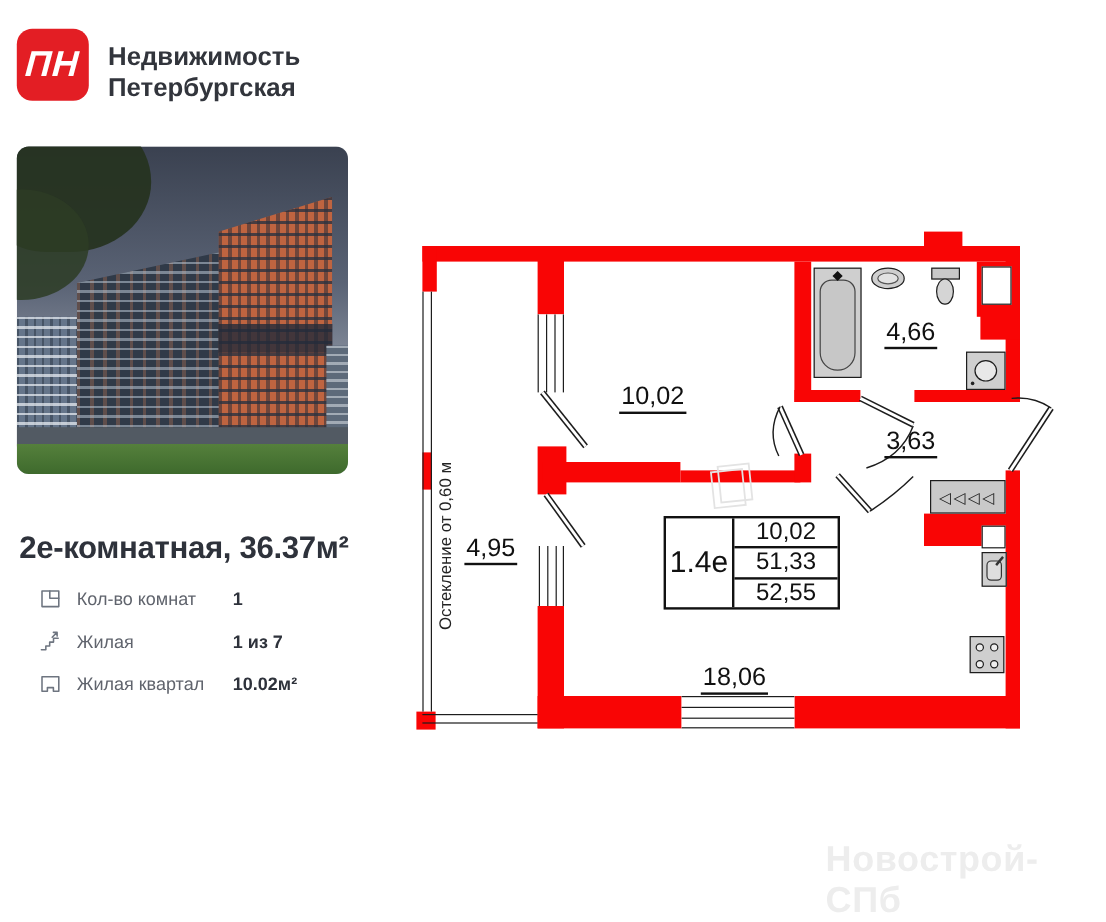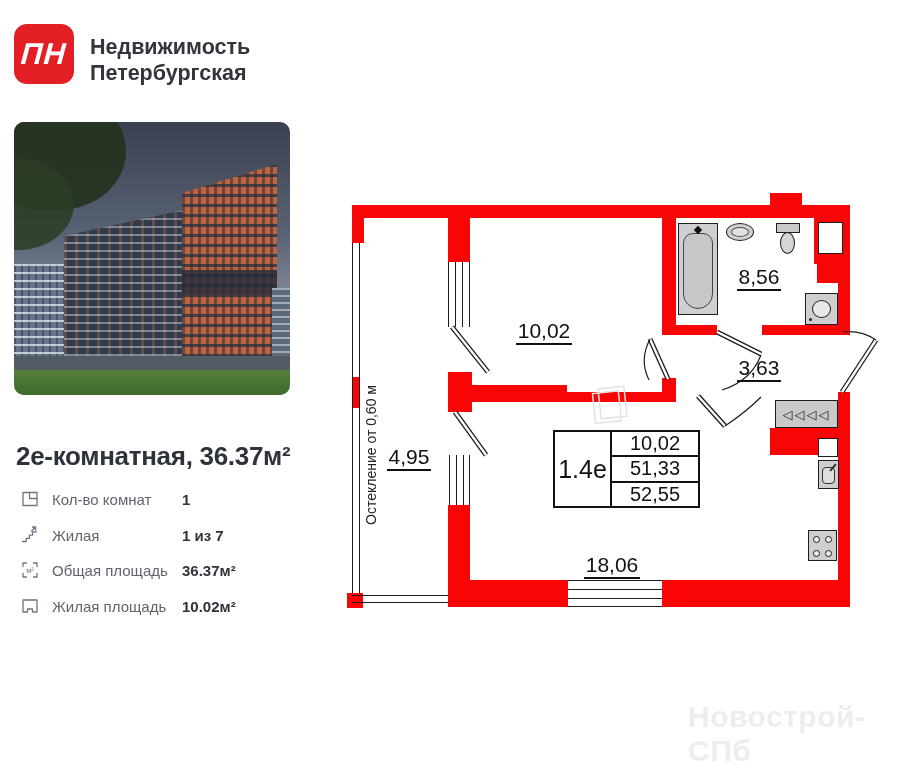--- a/index.html
+++ b/index.html
@@ -28,21 +28,21 @@
     background-color:#bf6440;
     background-image:repeating-linear-gradient(180deg, rgba(42,50,64,.8) 0 3px, transparent 3px 10px),
                      repeating-linear-gradient(90deg, rgba(32,40,54,.5) 0 3px, transparent 3px 8px); }
   .ph-band { left:168px; top:148px; width:95px; height:24px; background:rgba(35,43,57,.8); }
   .ph-sliver { left:258px; top:166px; width:18px; height:72px; background-color:#5d6a7a;
     background-image:repeating-linear-gradient(180deg, rgba(230,235,240,.5) 0 2px, transparent 2px 7px); }
   .ph-road { left:0; top:234px; width:276px; height:16px; background:#525a63; }
   .ph-grass { left:0; top:248px; width:276px; height:25px; background:linear-gradient(180deg,#55803c,#3e6a2d); }
 
   .listing-title { position:absolute; left:16px; top:441px; font-size:26px; font-weight:bold; color:#2e323b; letter-spacing:-.3px; }
-  .details { position:absolute; left:20px; top:490px; width:280px; }
+  .details { position:absolute; left:32px; top:490px; width:280px; }
   .detail-row { position:relative; height:20px; margin-bottom:15.5px; }
   .detail-row .d-icon { position:absolute; left:0; top:-1px; width:20px; height:20px; }
   .detail-row .d-label { position:absolute; left:32px; top:1px; font-size:15px; color:#60646d; }
   .detail-row .d-value { position:absolute; left:162px; top:1px; font-size:15px; font-weight:bold; color:#2e323b; }
   .d-icon svg { stroke:#6e7580; fill:none; stroke-width:1.3; stroke-linecap:round; stroke-linejoin:round; }
 
   
   .plan { position:absolute; left:352px; top:193px; width:540px; height:420px; }
   .plan > div { position:absolute; }
   .pw { background:var(--wall-red); }
@@ -119,32 +119,23 @@
       <svg width="20" height="20">
           <path d="M2.5 16.5 H6.2 V13.3 H9.4 V10.1 H12.6 V6.9 H16.5"></path>
           <path d="M11.5 6 L15.5 2 M12.5 2 H15.6 V5.1"></path>
         </svg></span>
     <span class="d-label">Жилая</span>
     <span class="d-value">1 из 7</span>
   </div>
   <div class="detail-row">
     <span class="d-icon">
       <svg width="20" height="20">
-          <path d="M3 6.5 V3 H6.5 M13.5 3 H17 V6.5 M17 13.5 V17 H13.5 M6.5 17 H3 V13.5"></path>
-          <text x="10" y="13" font-size="7.5" text-anchor="middle" fill="#6e7580" stroke="none" font-family="Liberation Sans,sans-serif">м²</text>
-        </svg></span>
-    <span class="d-label">Общая площадь</span>
-    <span class="d-value">36.37м²</span>
-  </div>
-  <div class="detail-row">
-    <span class="d-icon">
-      <svg width="20" height="20">
           <path d="M3 4 H17 V16 H12.5 V13 H7.5 V16 H3 Z"></path>
         </svg></span>
-    <span class="d-label">Жилая площадь</span>
+    <span class="d-label">Жилая квартал</span>
     <span class="d-value">10.02м²</span>
   </div>
 </div>
 
 <div class="plan">
 
   <div class="pw" style="left:0;top:12px;width:498px;height:13px"></div>
   <div class="pw" style="left:418px;top:0;width:32px;height:12px"></div>
   <div class="pw" style="left:486px;top:12px;width:12px;height:127px"></div>
   <div class="pw" style="left:486px;top:199px;width:12px;height:215px"></div>
@@ -236,21 +227,21 @@
       <path d="M524,147 Q509,137 491,139"></path>
       <path d="M298,146 Q287,167 297,187"></path>
     </g>
     <g stroke="#e3e3e3" stroke-width="1.5" fill="none" transform="translate(246,196) rotate(-6)">
       <rect x="0" y="0" width="26" height="30"></rect>
         <rect x="-6" y="4" width="26" height="30"></rect>
     </g>
   </svg>
 
   <div class="room-label" style="left:150px;top:126px;width:84px"><span>10,02</span></div>
-  <div class="room-label" style="left:374px;top:72px;width:66px"><span>8,56</span></div>
+  <div class="room-label" style="left:374px;top:72px;width:66px"><span>4,66</span></div>
   <div class="room-label" style="left:374px;top:163px;width:66px"><span>3,63</span></div>
   <div class="room-label" style="left:22px;top:252px;width:70px"><span>4,95</span></div>
   <div class="room-label" style="left:218px;top:360px;width:84px"><span>18,06</span></div>
 
   <div class="glazing-note">Остекление от 0,60 м</div>
 
   <div class="info-table">
     <div class="info-type">1.4е</div>
     <div class="info-vals">
       <div>10,02</div>

